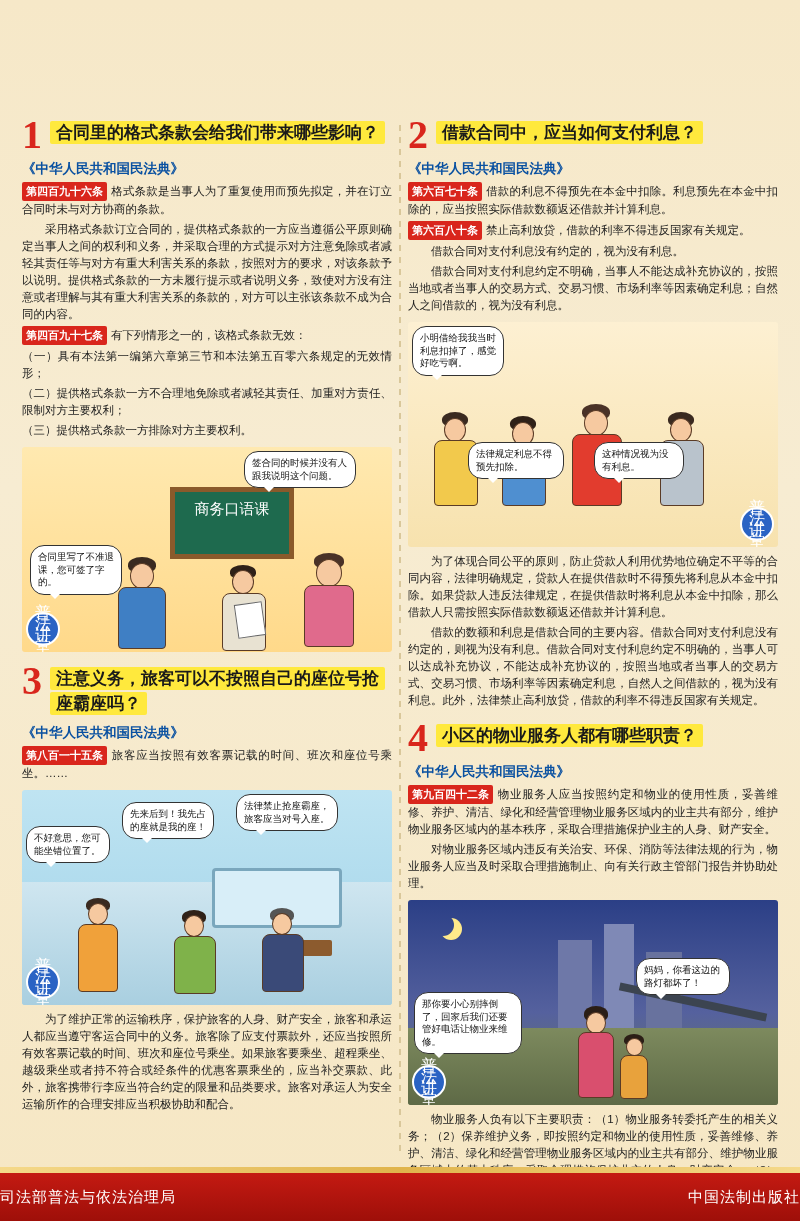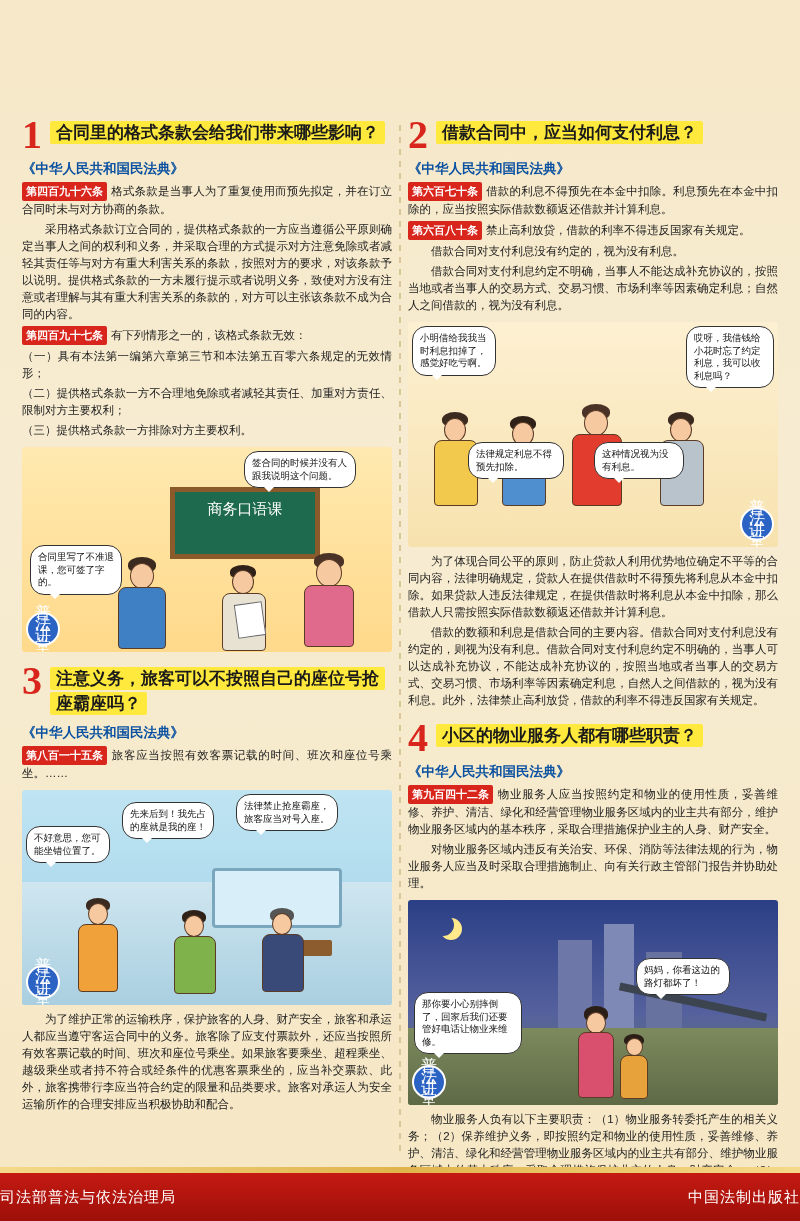--- a/index.html
+++ b/index.html
@@ -194,21 +194,21 @@
           <p>采用格式条款订立合同的，提供格式条款的一方应当遵循公平原则确定当事人之间的权利和义务，并采取合理的方式提示对方注意免除或者减轻其责任等与对方有重大利害关系的条款，按照对方的要求，对该条款予以说明。提供格式条款的一方未履行提示或者说明义务，致使对方没有注意或者理解与其有重大利害关系的条款的，对方可以主张该条款不成为合同的内容。</p>
           <p class="noind">
             <span class="art">第四百九十七条</span><span>有下列情形之一的，该格式条款无效：</span>
           </p>
           <p class="noind">（一）具有本法第一编第六章第三节和本法第五百零六条规定的无效情形；</p>
           <p class="noind">（二）提供格式条款一方不合理地免除或者减轻其责任、加重对方责任、限制对方主要权利；</p>
           <p class="noind">（三）提供格式条款一方排除对方主要权利。</p>
         </div>
 
         <div class="illus i1">
-          <div class="board" style="left:148px; top:40px; width:150px; height:72px;">
+          <div class="board" style="left:148px; top:40px; width:124px; height:72px;">
             <span>商务口语课</span>
           </div>
 
           <div class="fig" style="left:92px; top:112px;">
             <div class="hair" style="position:absolute;left:14px;top:-2px;width:28px;height:16px;"></div>
             <div class="head" style="position:absolute;left:16px;top:4px;width:24px;height:26px;"></div>
             <div class="body" style="position:absolute;left:4px;top:28px;width:48px;height:62px;background:#3f7fc4;"></div>
           </div>
 
           <div class="fig" style="left:280px; top:108px;">
@@ -290,22 +290,21 @@
             <span class="art">第六百七十条</span><span>借款的利息不得预先在本金中扣除。利息预先在本金中扣除的，应当按照实际借款数额返还借款并计算利息。</span>
           </p>
           <p class="noind">
             <span class="art">第六百八十条</span><span>禁止高利放贷，借款的利率不得违反国家有关规定。</span>
           </p>
           <p>借款合同对支付利息没有约定的，视为没有利息。</p>
           <p>借款合同对支付利息约定不明确，当事人不能达成补充协议的，按照当地或者当事人的交易方式、交易习惯、市场利率等因素确定利息；自然人之间借款的，视为没有利息。</p>
         </div>
 
         <div class="illus i2">
-          <div class="bubble bub-down" style="left:4px; top:4px; width:84px;">小明借给我我当时利息扣掉了，感觉好吃亏啊。</div>
-          <div class="bubble bub-down" style="right:4px; top:4px; width:88px;">哎呀，我借钱给小花时忘了约定利息，我可以收利息吗？</div>
+          <div class="bubble bub-down" style="left:4px; top:4px; width:92px;">小明借给我我当时利息扣掉了，感觉好吃亏啊。</div>
           <div class="fig" style="left:24px; top:92px;">
             <div class="hair" style="position:absolute;left:10px;top:-2px;width:26px;height:15px;background:#3a2a20;"></div>
             <div class="head" style="position:absolute;left:12px;top:4px;width:22px;height:24px;"></div>
             <div class="body" style="position:absolute;left:2px;top:26px;width:44px;height:66px;background:#f2c94c;"></div>
           </div>
           <div class="fig" style="left:92px; top:96px;">
             <div class="hair" style="position:absolute;left:10px;top:-2px;width:26px;height:15px;background:#2f2118;"></div>
             <div class="head" style="position:absolute;left:12px;top:4px;width:22px;height:24px;"></div>
             <div class="body" style="position:absolute;left:2px;top:26px;width:44px;height:62px;background:#4f8fd0;"></div>
           </div>

